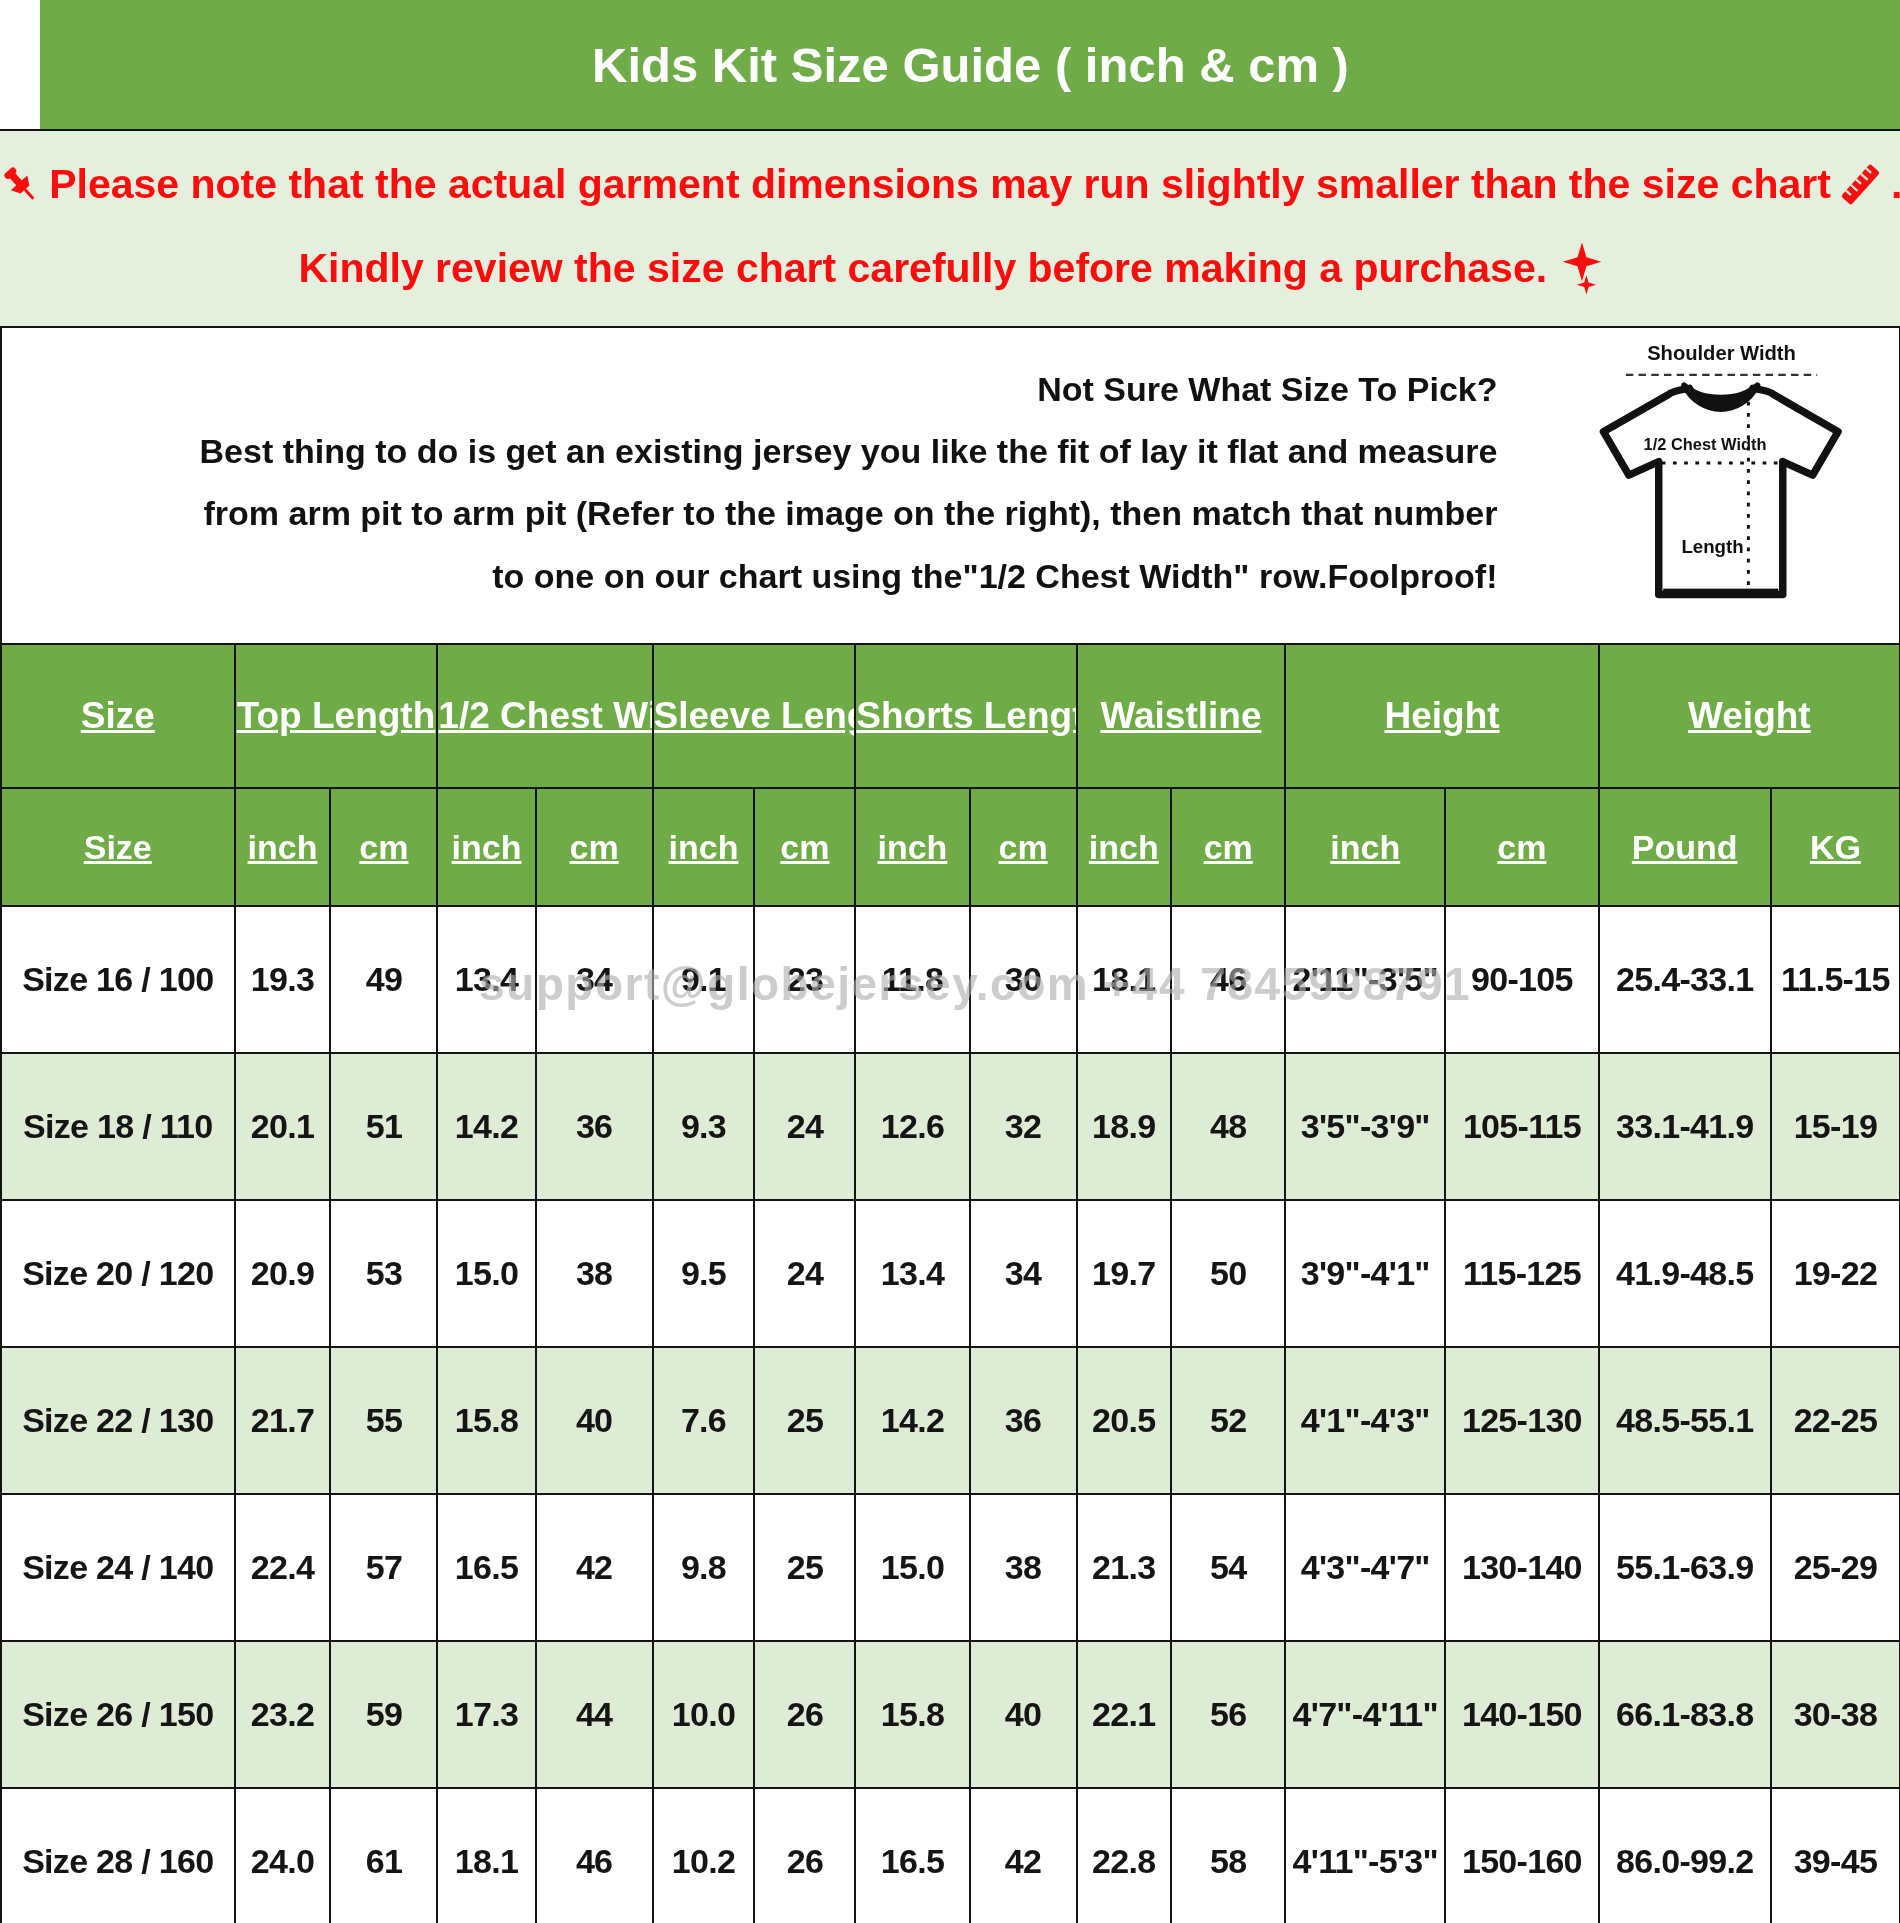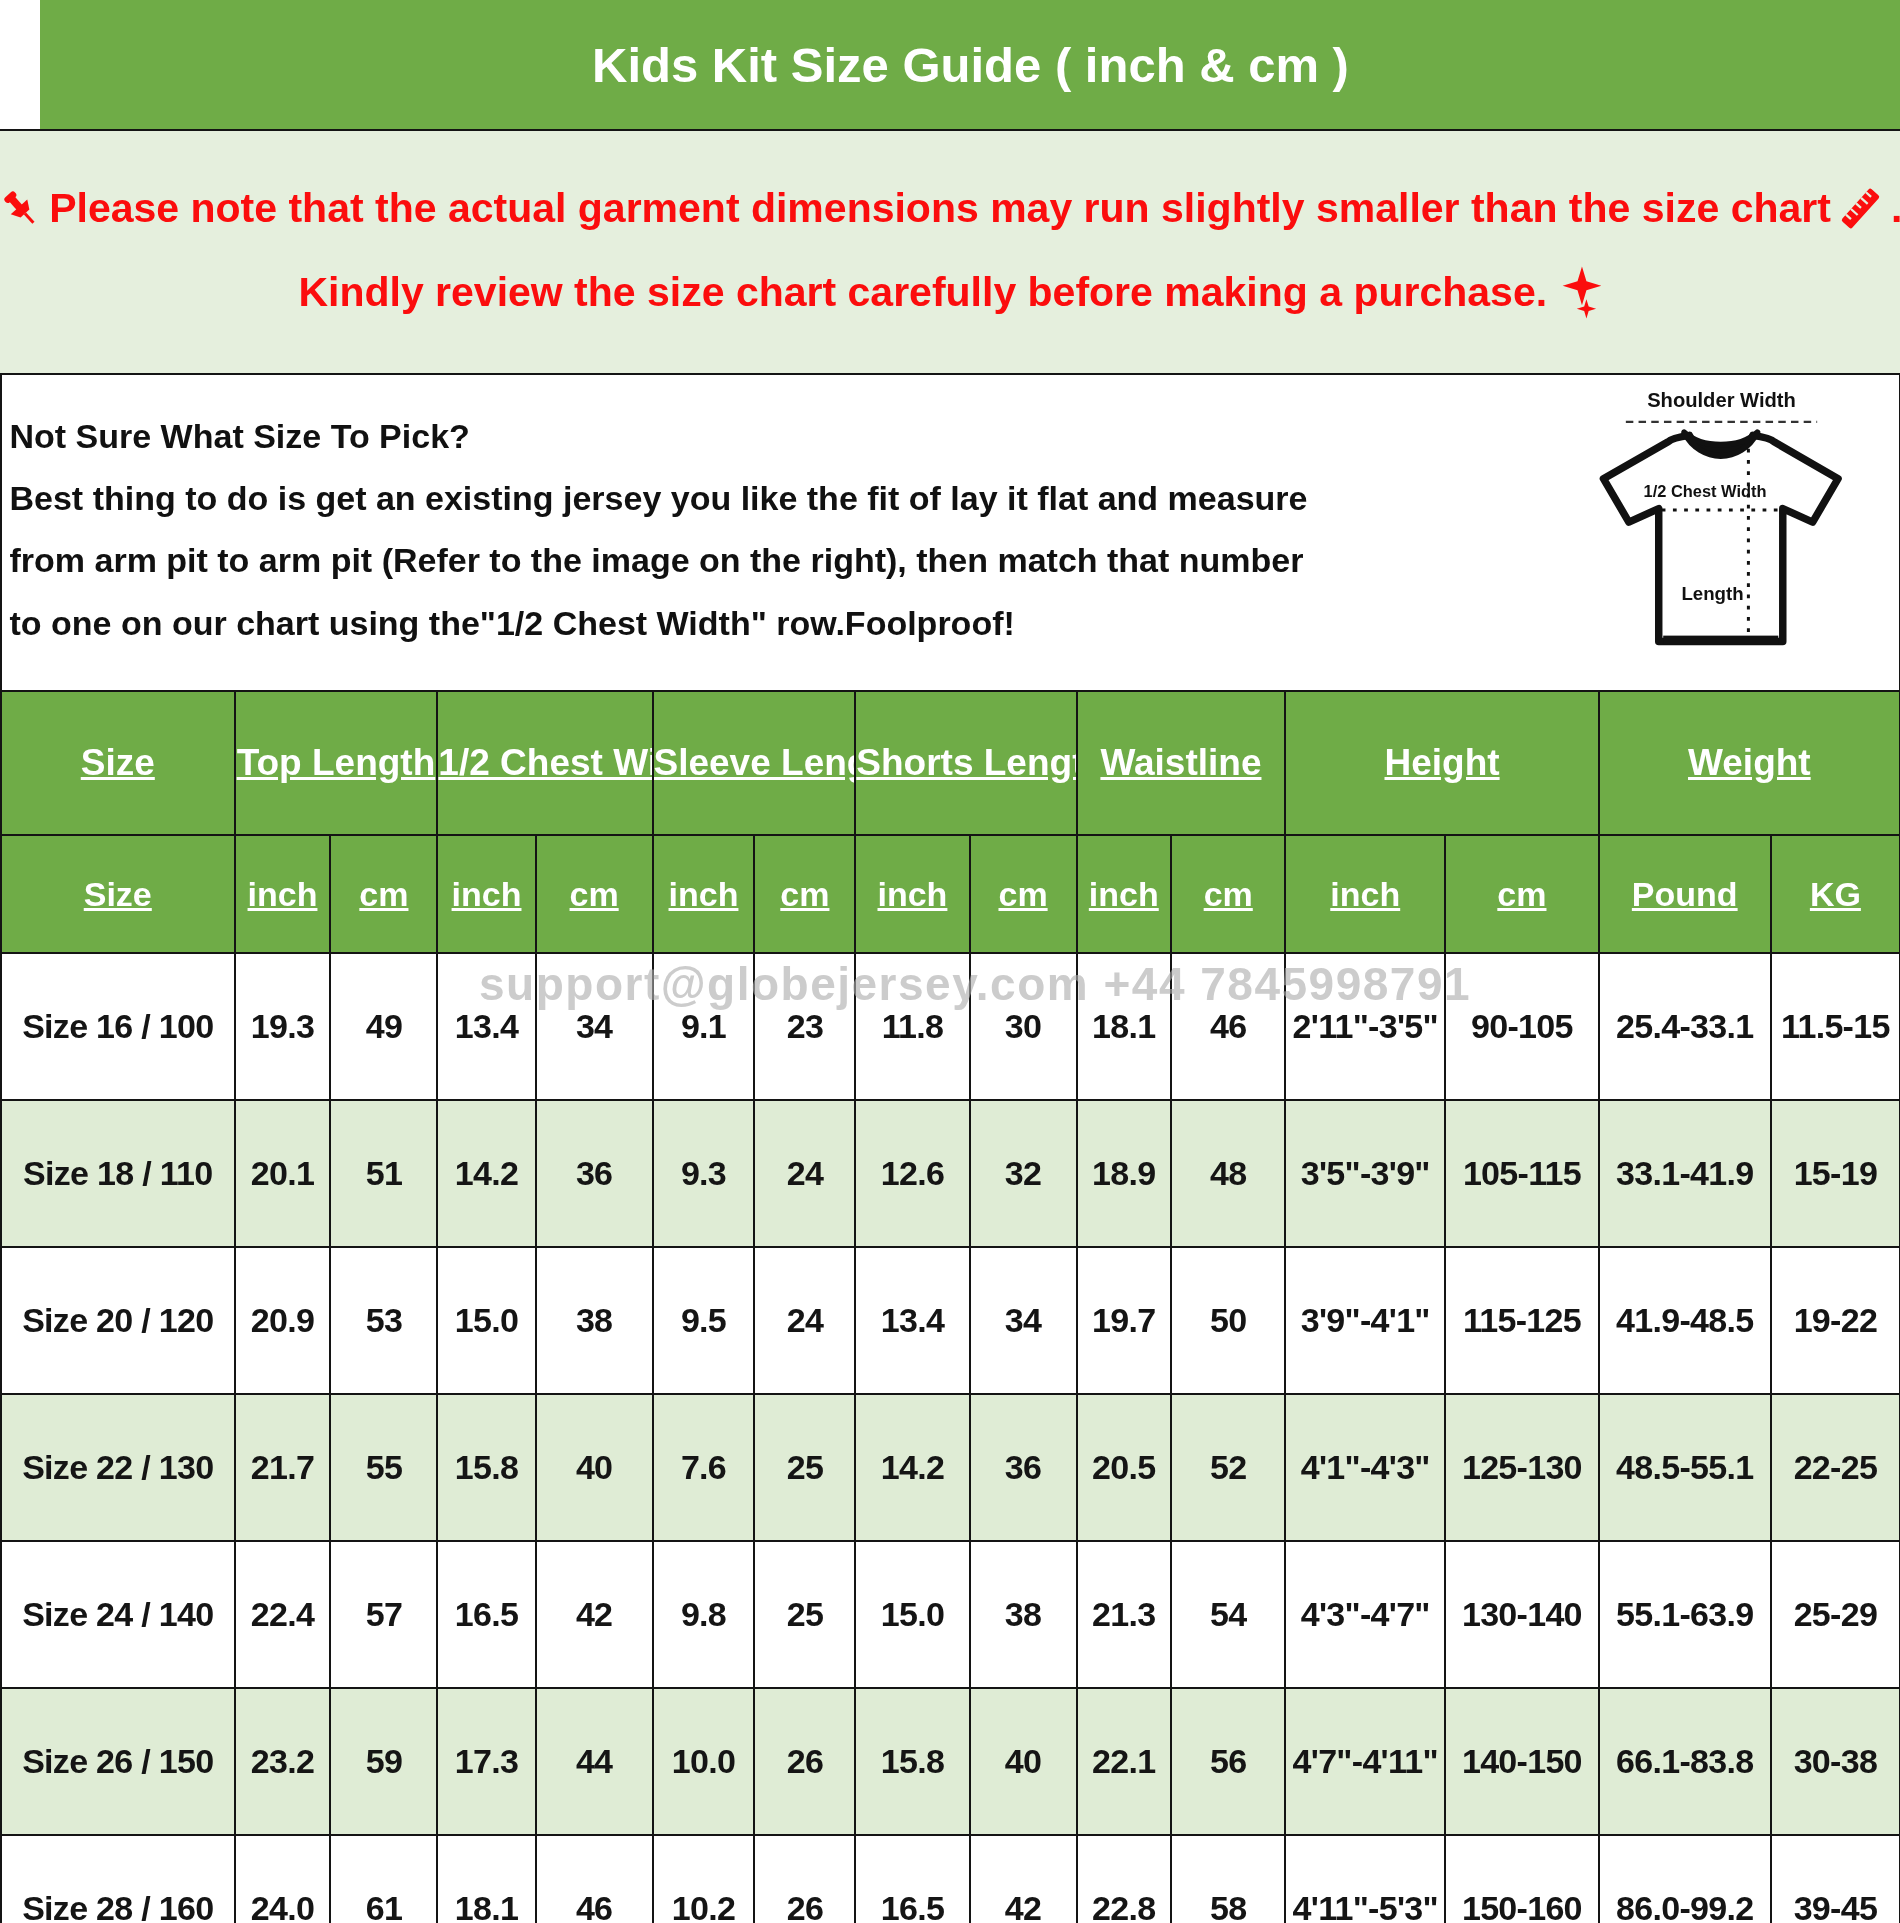--- a/index.html
+++ b/index.html
@@ -14,21 +14,21 @@
   .title-bar {
     height:129px;
     background:#6FAC47;
     display:flex; align-items:center; justify-content:center;
     color:#ffffff;
     font-size:49px;
     letter-spacing:0px;
     margin-left:40px;
   }
   .notice {
-    height:244px;
+    height:197px;
     box-sizing:border-box;
     background:#E5EFDD;
     border-top:2.2px solid #141414;
     display:flex; flex-direction:column; justify-content:center;
     gap:33px;
     text-align:center;
     color:#FB0D0D;
     font-size:41px;
   }
   .notice-line { display:flex; align-items:center; justify-content:center; gap:7.5px; white-space:nowrap; }
@@ -38,21 +38,21 @@
     box-sizing:border-box;
     border-top:2.2px solid #141414;
     border-left:2.2px solid #141414;
     border-right:2.2px solid #141414;
     position:relative;
     background:#ffffff;
     color:#111111;
   }
   .help-text {
     position:absolute; left:7.5px; top:30px; width:1488px;
-    text-align:left;
+    text-align:right;
     font-size:34px;
     line-height:1.83;
     color:#111111;
   }
   .diagram {
     position:absolute; top:7.5px; right:43px;
     width:269px; height:302px;
   }
   .size-table {
     width:1901px; height:1286px;

